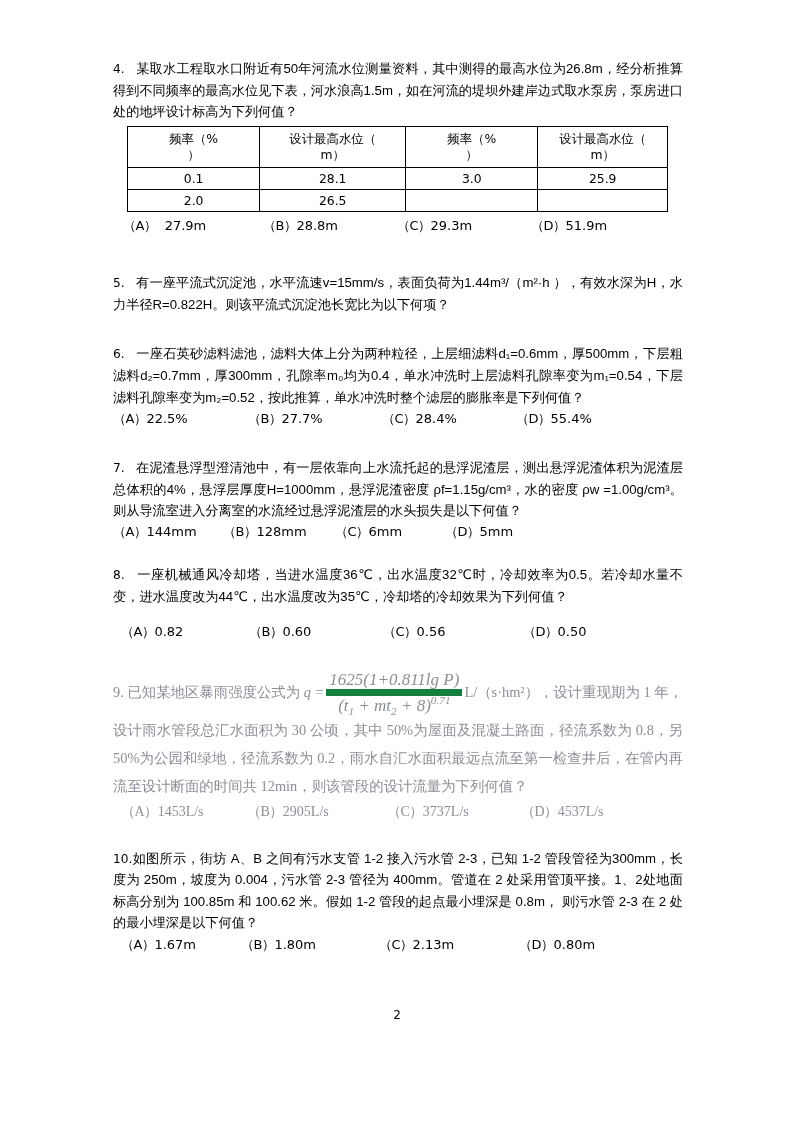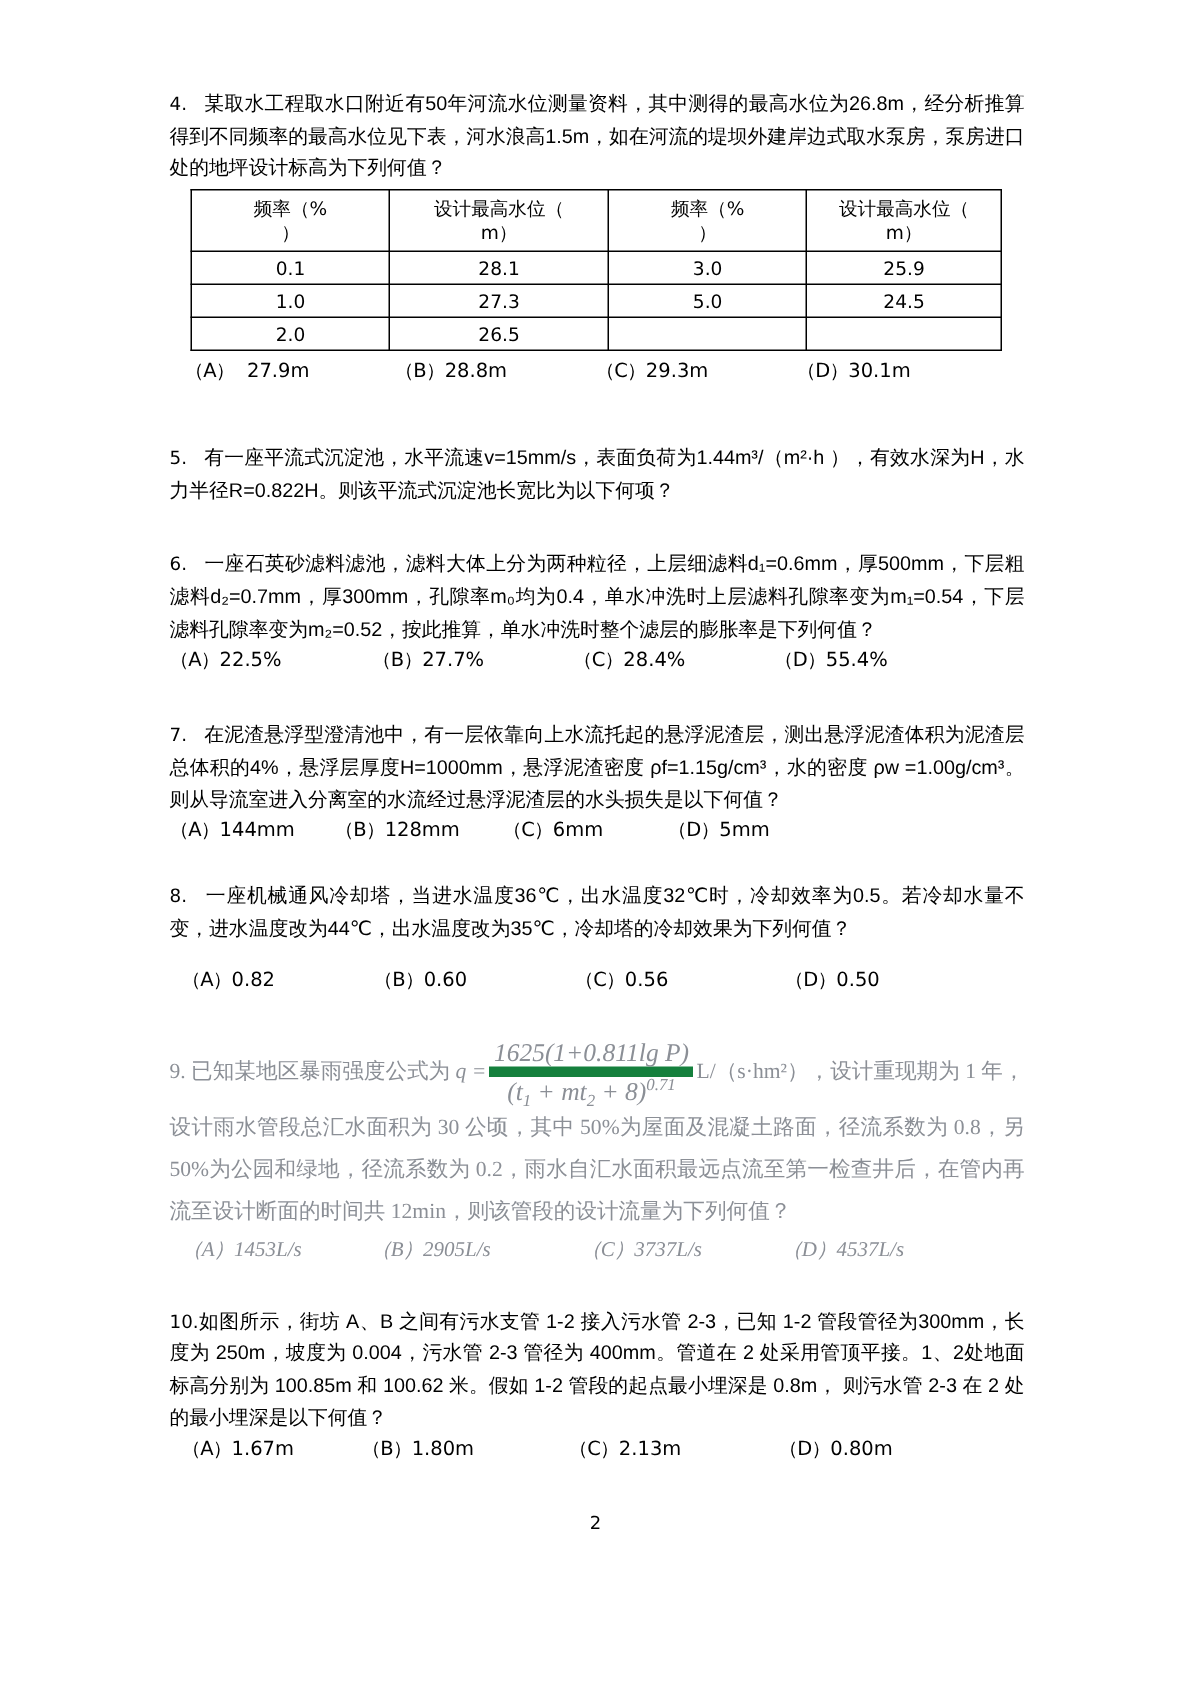--- a/index.html
+++ b/index.html
@@ -93,21 +93,20 @@
     color: #8b8f96;
     font-family: "Liberation Serif", "DejaVu Serif", serif;
     font-size: 14.4px;
     line-height: 1.95;
     text-align: justify;
   }
   .q9 .opts {
     font-family: "Liberation Serif", "DejaVu Serif", serif;
     font-size: 14px;
     color: #8b8f96;
-    font-style: italic;
   }
   .frac {
     display: inline-block;
     vertical-align: middle;
     text-align: center;
     font-style: italic;
     font-size: 17px;
     line-height: 1.12;
     margin: 0 2px;
     position: relative;
@@ -167,36 +166,30 @@
             <span>m）</span>
           </td>
         </tr>
         <tr>
           <td class="c0">0.1</td>
           <td class="c1">28.1</td>
           <td class="c2">3.0</td>
           <td class="c3">25.9</td>
         </tr>
         <tr>
-          <td class="c0">1.0</td>
-          <td class="c1">27.3</td>
-          <td class="c2">5.0</td>
-          <td class="c3">24.5</td>
-        </tr>
-        <tr>
           <td class="c0">2.0</td>
           <td class="c1">26.5</td>
           <td class="c2"></td>
           <td class="c3"></td>
         </tr>
       </tbody>
         </table>
 
       <div class="opts num" style="margin-left:10px;">
-        <span class="opt" style="width:140px"><span class="lbl">（A）</span>&nbsp;&nbsp;<span>27.9m</span></span><span class="opt" style="width:134px"><span class="lbl">（B）</span><span>28.8m</span></span><span class="opt" style="width:134px"><span class="lbl">（C）</span><span>29.3m</span></span><span class="opt"><span class="lbl">（D）</span><span>30.1m</span></span>
+        <span class="opt" style="width:140px"><span class="lbl">（A）</span>&nbsp;&nbsp;<span>27.9m</span></span><span class="opt" style="width:134px"><span class="lbl">（B）</span><span>28.8m</span></span><span class="opt" style="width:134px"><span class="lbl">（C）</span><span>29.3m</span></span><span class="opt"><span class="lbl">（D）</span><span>51.9m</span></span>
       </div>
     </div>
 
     <div class="sp-4"></div>
 
     <div class="block">
       <div class="q">
         <span class="q-num num">5.</span>
         &nbsp;&nbsp;<span class="q-body">有一座平流式沉淀池，水平流速v=15mm/s，表面负荷为1.44m³/（m²·h ），有效水深为H，水力半径R=0.822H。则该平流式沉淀池长宽比为以下何项？</span>
       </div>

